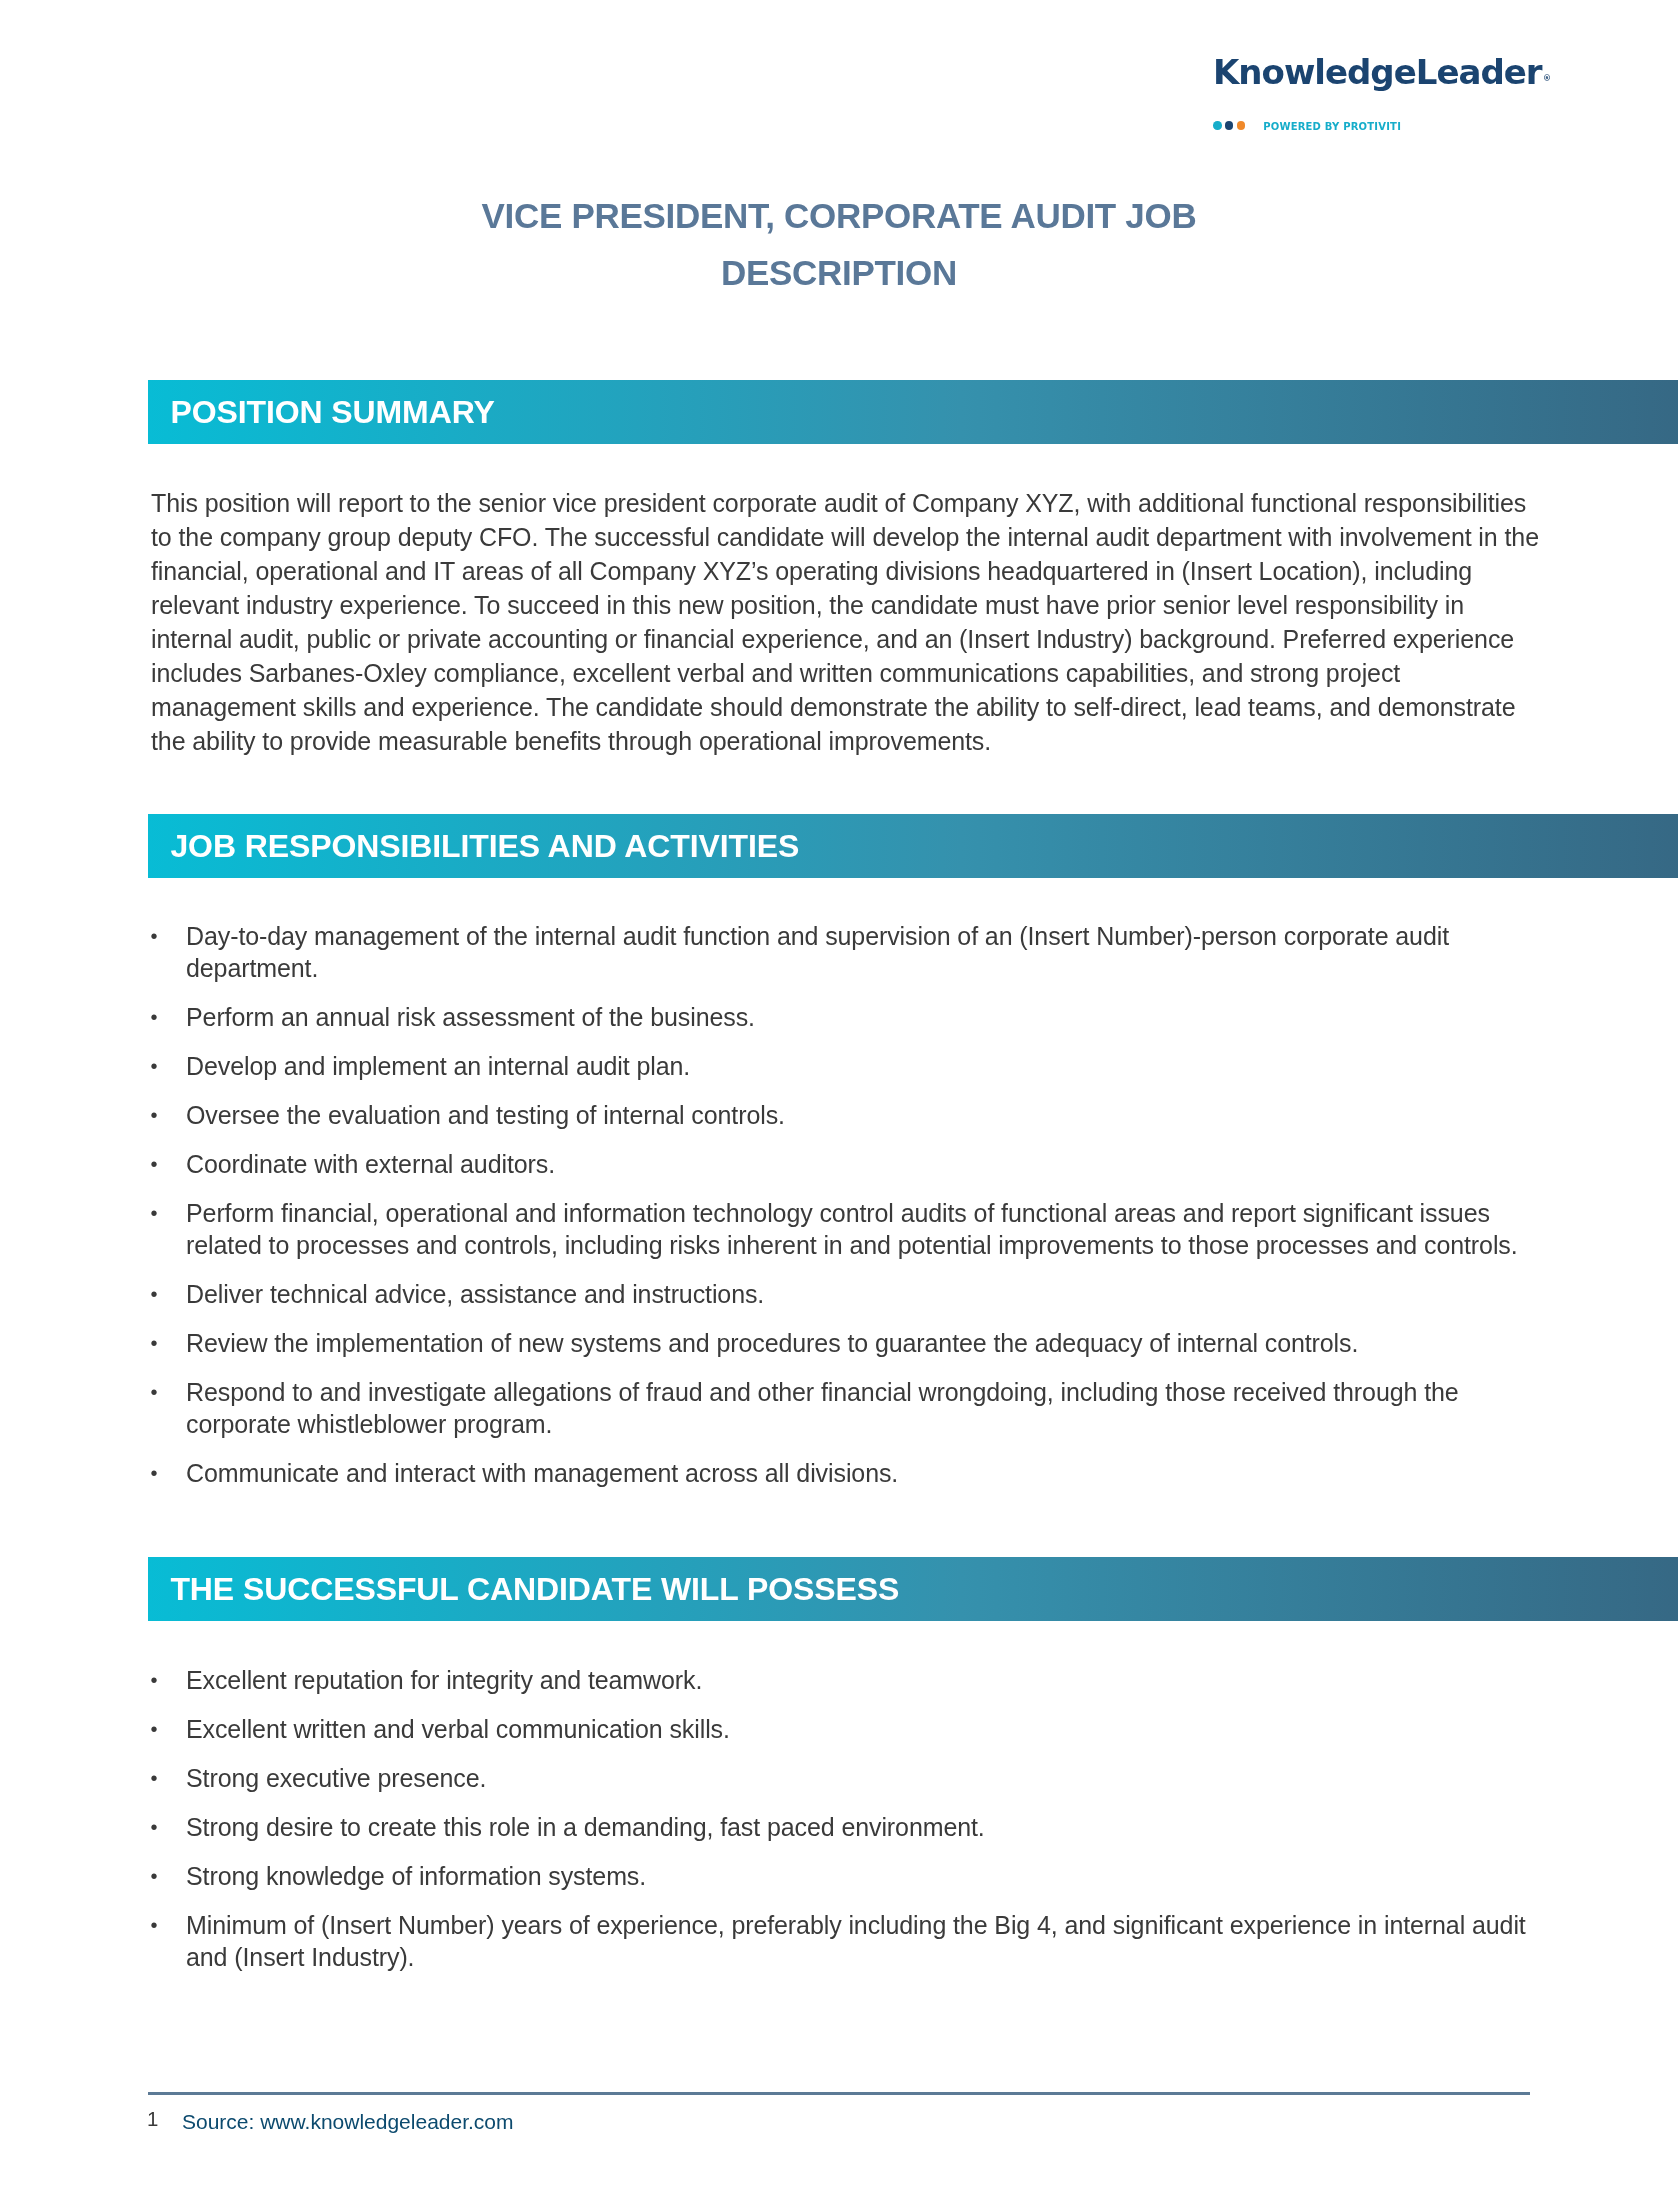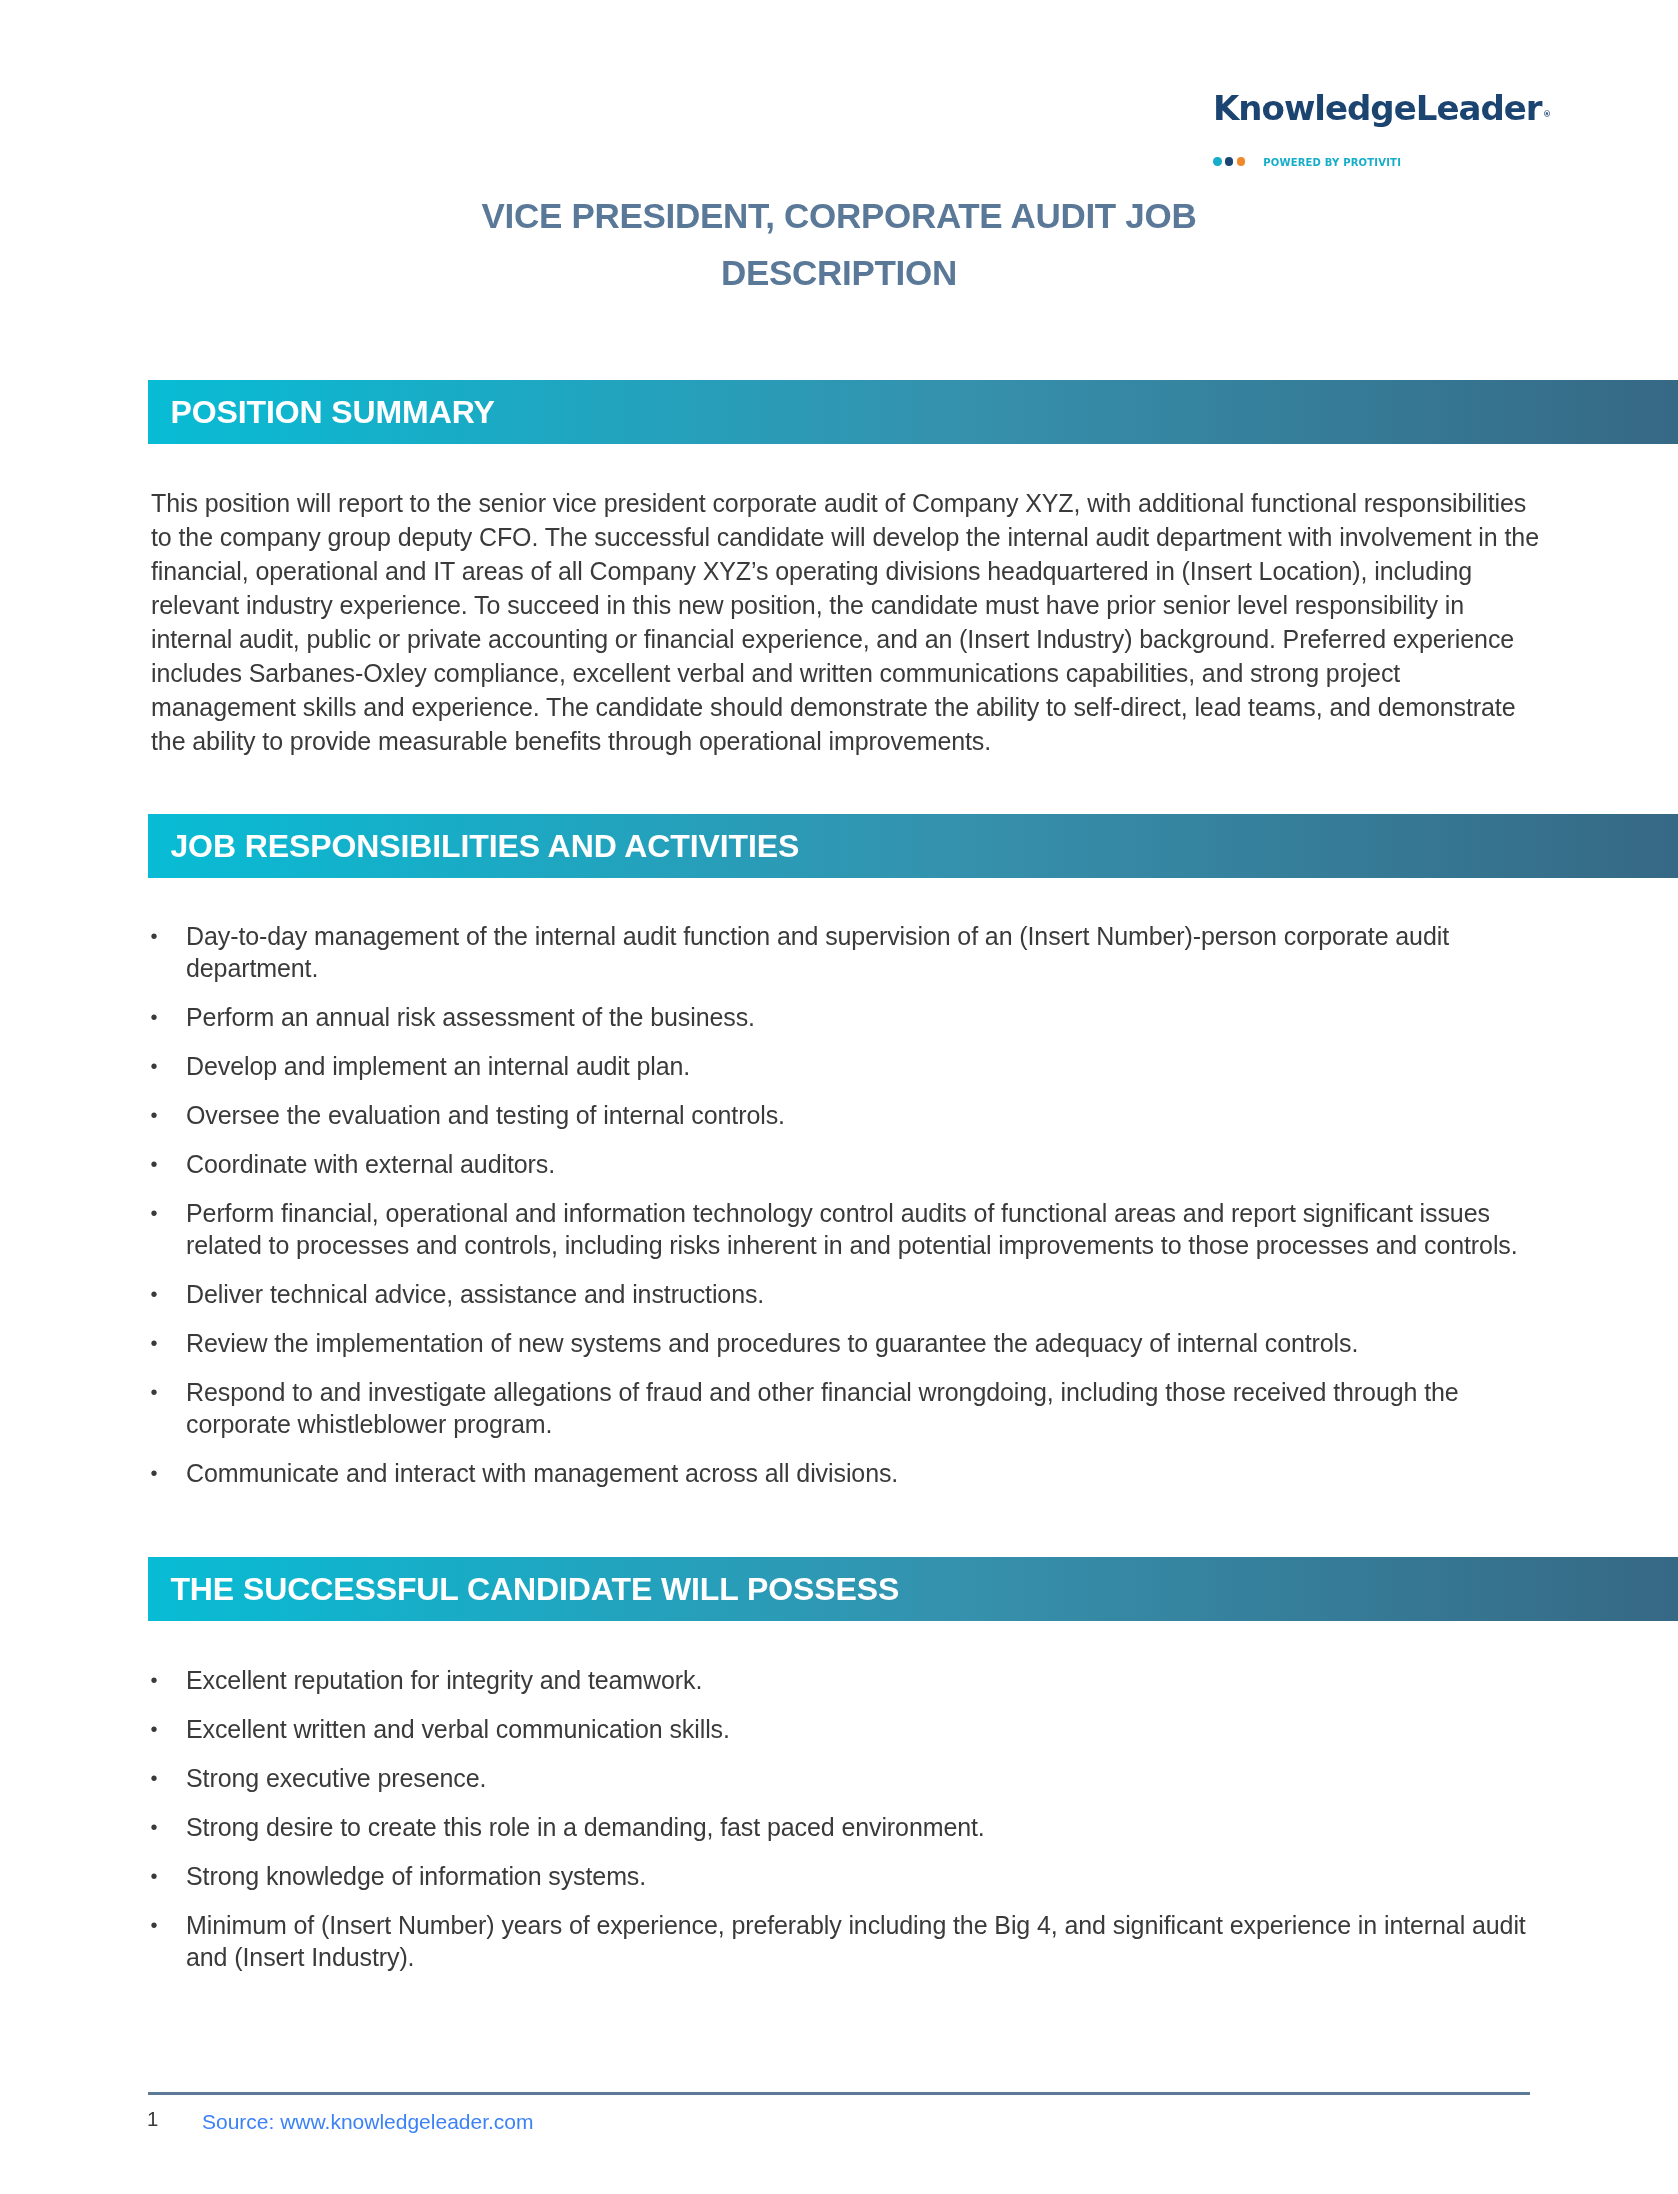--- a/index.html
+++ b/index.html
@@ -35,27 +35,27 @@
   .list { position: absolute; left: 148px; width: 1389px; margin: 0; padding: 0; list-style: none; }
   .list li { position: relative; padding-left: 38px; font-size: 25px; line-height: 32px;
              margin-bottom: 17px; letter-spacing: -0.1px; }
   .bullet { position: absolute; left: 2.6px; top: 0; font-size: 20px; }
   #list1 { top: 920px; }
   #list2 { top: 1664px; }
 
   
   .footer-rule { position: absolute; left: 148px; width: 1382px; top: 2092px; height: 3.3px; }
   .page-num { position: absolute; left: 147px; top: 2108px; font-size: 20.4px; color: #3a3a3a; }
-  .source { position: absolute; left: 182px; top: 2110px; font-size: 21px; color: #3b82f6; margin-left: 20px; }
+  .source { position: absolute; left: 182px; top: 2110px; font-size: 21px; color: #0c4a6e; }
 </style>
 </head>
 <body>
 
 <div class="logo">
-  <div class="logo-word" style="color: rgb(27, 68, 112); margin-top: 36px;"><span>KnowledgeLeader</span><span class="logo-reg" style="color: rgb(27, 68, 112);">®</span></div>
+  <div class="logo-word" style="color: rgb(27, 68, 112);"><span>KnowledgeLeader</span><span class="logo-reg" style="color: rgb(27, 68, 112);">®</span></div>
   <div class="logo-row">
     <span class="dot" style="background: rgb(22, 173, 202);"></span>
     <span class="dot" style="background: rgb(27, 68, 112);"></span>
     <span class="dot" style="background: rgb(240, 137, 42);"></span>
     <span class="logo-powered" style="color: rgb(22, 173, 202);">POWERED BY PROTIVITI</span>
   </div>
 </div>
 
 <div class="title" id="doc-title" style="color: rgb(90, 120, 152);">
   <div>VICE PRESIDENT, CORPORATE AUDIT JOB</div>

